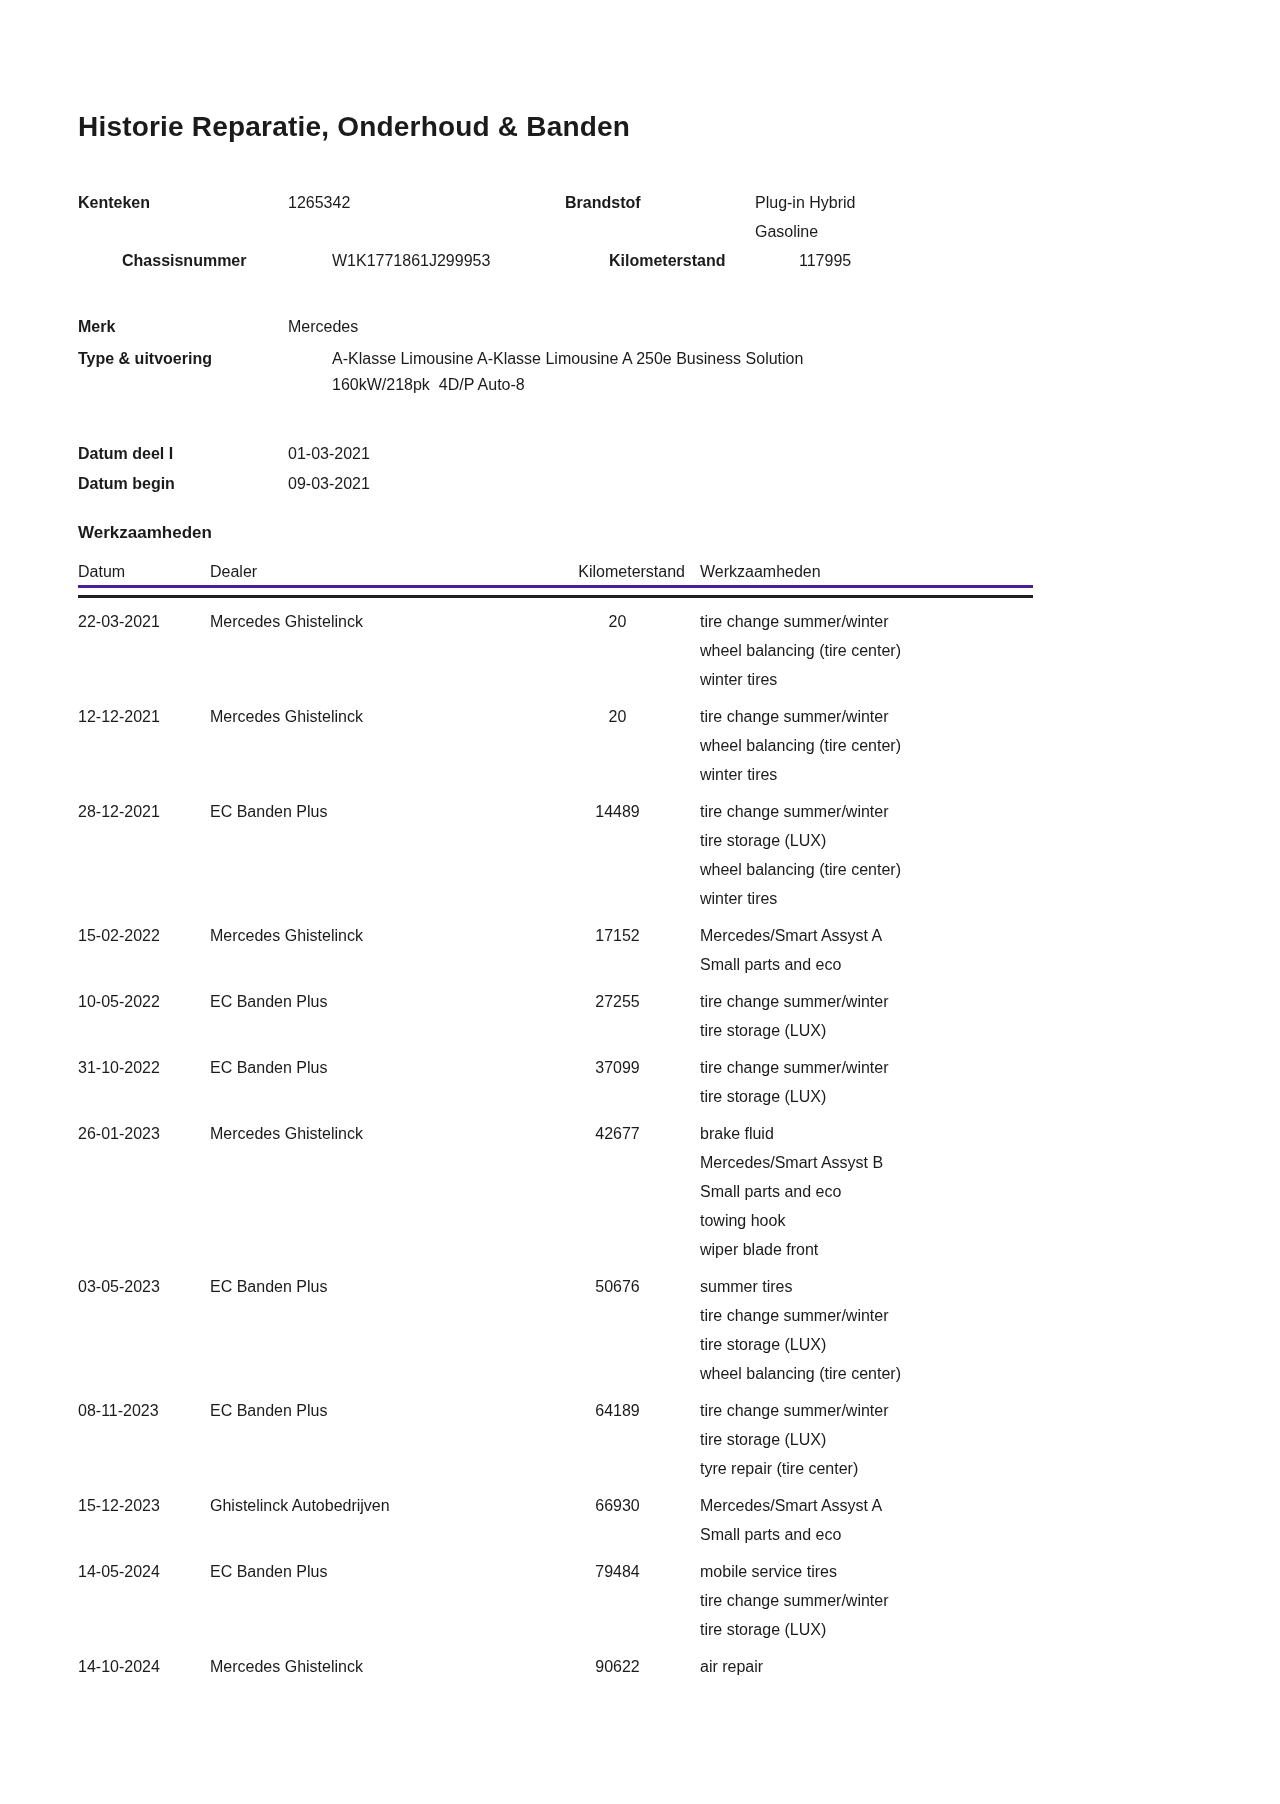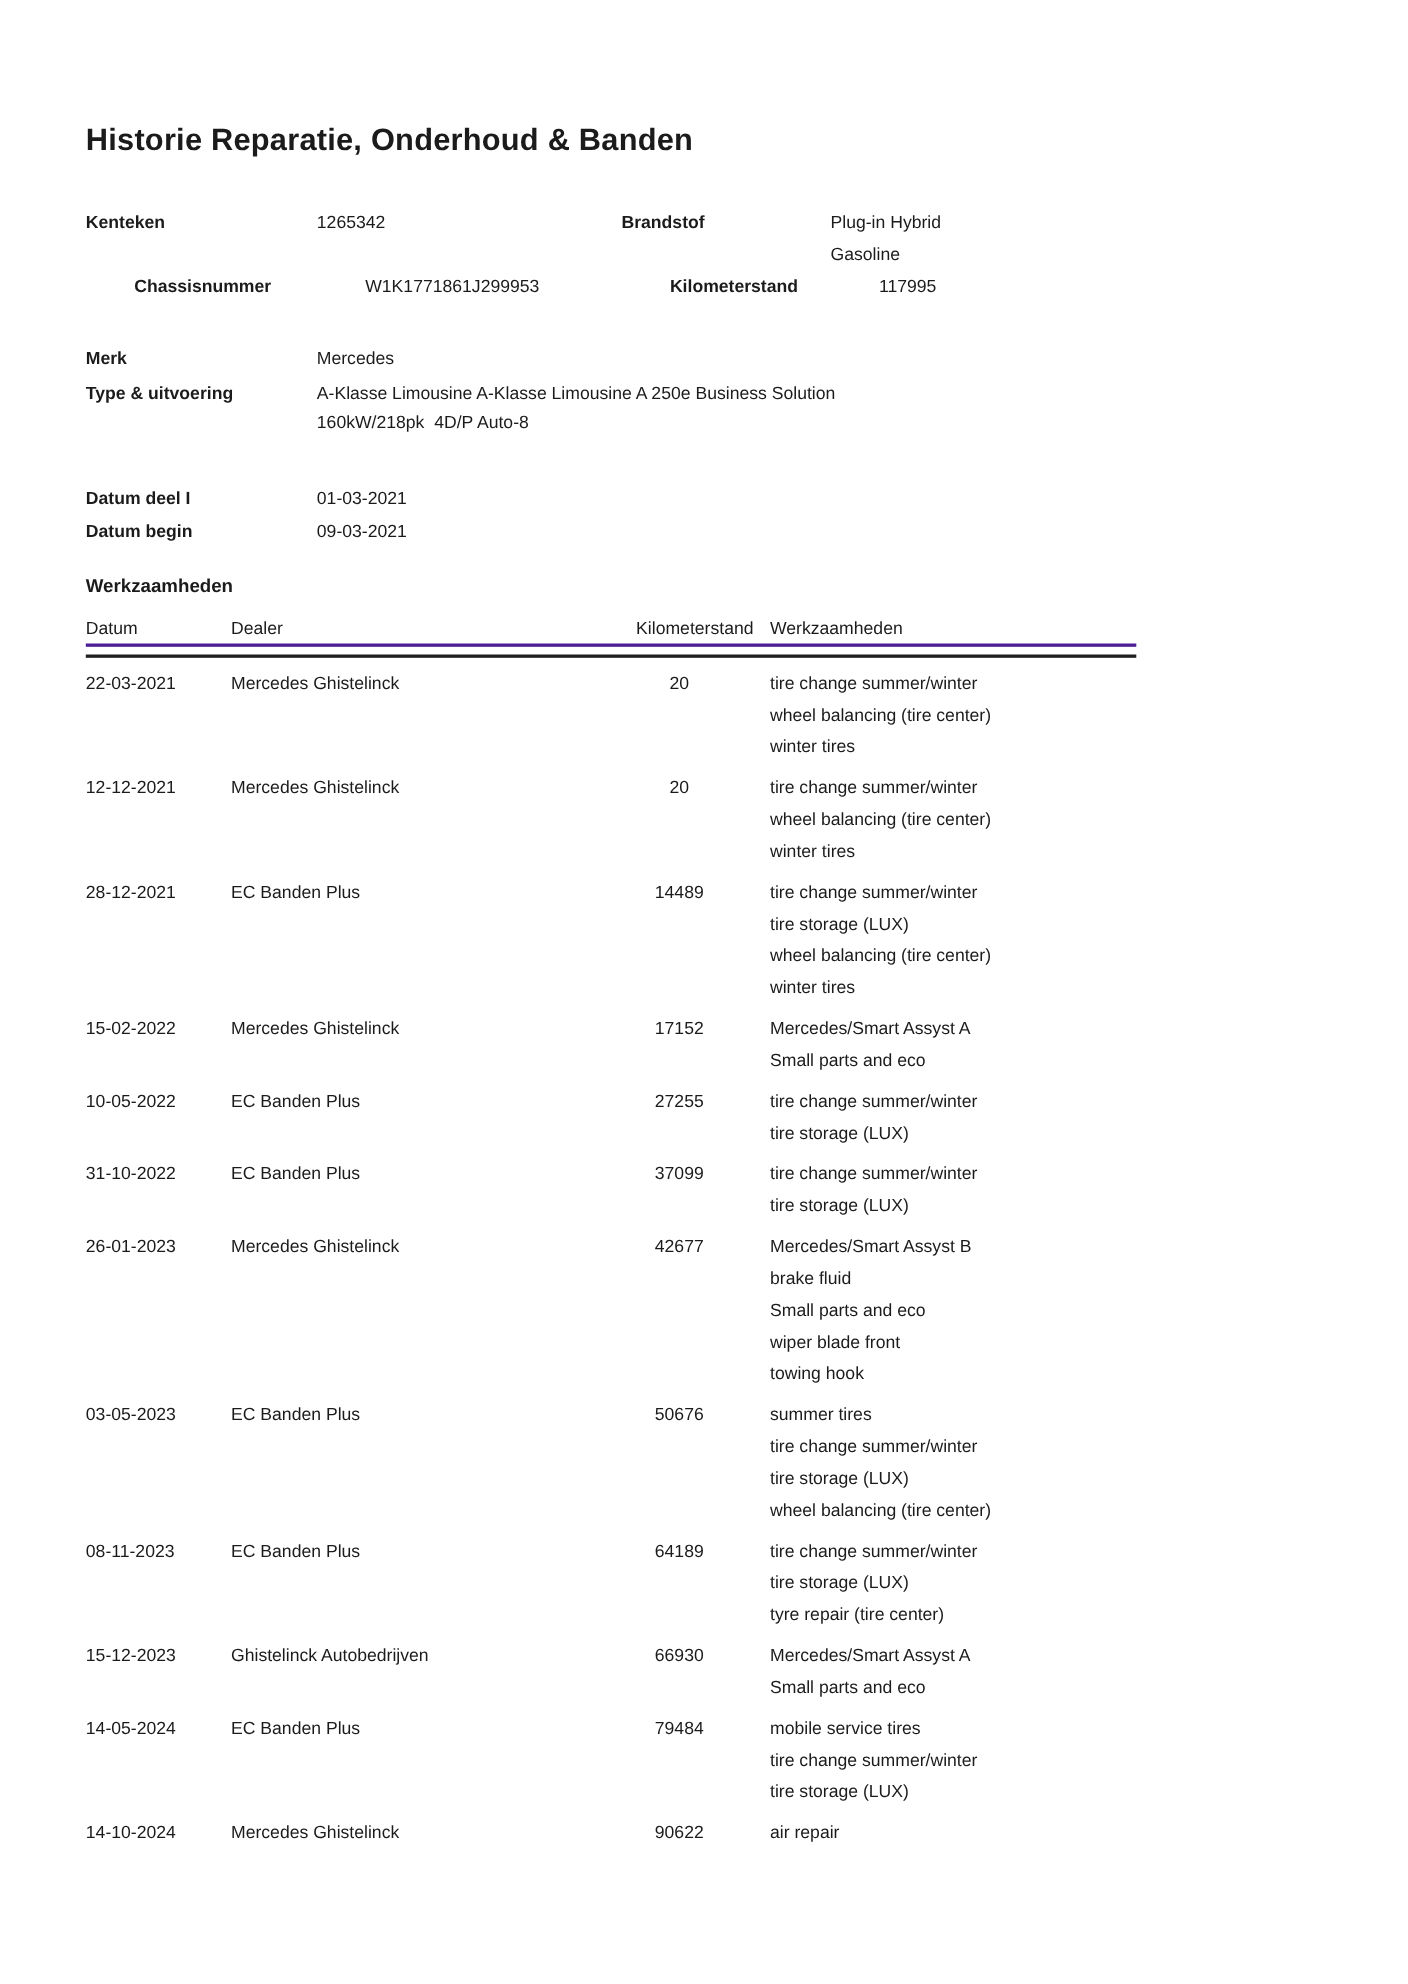--- a/index.html
+++ b/index.html
@@ -27,21 +27,21 @@
     font-size: 16px;
     line-height: 29px;
   }
   .meta-grid.two-col { grid-template-columns: 210px 1fr; }
   .meta-grid .label { font-weight: bold; }
   .meta-grid .value { font-weight: normal; }
   .block-1 { margin-top: 44px; }
   .row-gap { margin-top: 0; margin-left: 44px; }
   .brandstof-value { max-width: 130px; }
   .block-2 { margin-top: 37px; }
-  .type-row { margin-top: 3px; }
+  .type-row { margin-top: 3px; gap: 44px; }
   .type-value { max-width: 565px; line-height: 26px; white-space: pre-wrap; padding-top: 2px; }
   .block-3 { margin-top: 41px; line-height: 30px; }
   
   .section-heading {
     margin-top: 24px;
     font-size: 17px;
     font-weight: bold;
   }
   .work-table { width: 955px; margin-top: 20px; font-size: 16px; }
   .work-grid {
@@ -174,25 +174,25 @@
             <div class="om-line">tire change summer/winter</div>
             <div class="om-line">tire storage (LUX)</div>
           </div>
   </div>
 
   <div class="work-grid work-row">
     <div class="cell-datum">26-01-2023</div>
     <div class="cell-dealer">Mercedes Ghistelinck</div>
     <div class="cell-km">42677</div>
     <div class="cell-om">
+            <div class="om-line">brake fluid</div>
             <div class="om-line">Mercedes/Smart Assyst B</div>
-            <div class="om-line">brake fluid</div>
             <div class="om-line">Small parts and eco</div>
+            <div class="om-line">towing hook</div>
             <div class="om-line">wiper blade front</div>
-            <div class="om-line">towing hook</div>
           </div>
   </div>
 
   <div class="work-grid work-row">
     <div class="cell-datum">03-05-2023</div>
     <div class="cell-dealer">EC Banden Plus</div>
     <div class="cell-km">50676</div>
     <div class="cell-om">
             <div class="om-line">summer tires</div>
             <div class="om-line">tire change summer/winter</div>

